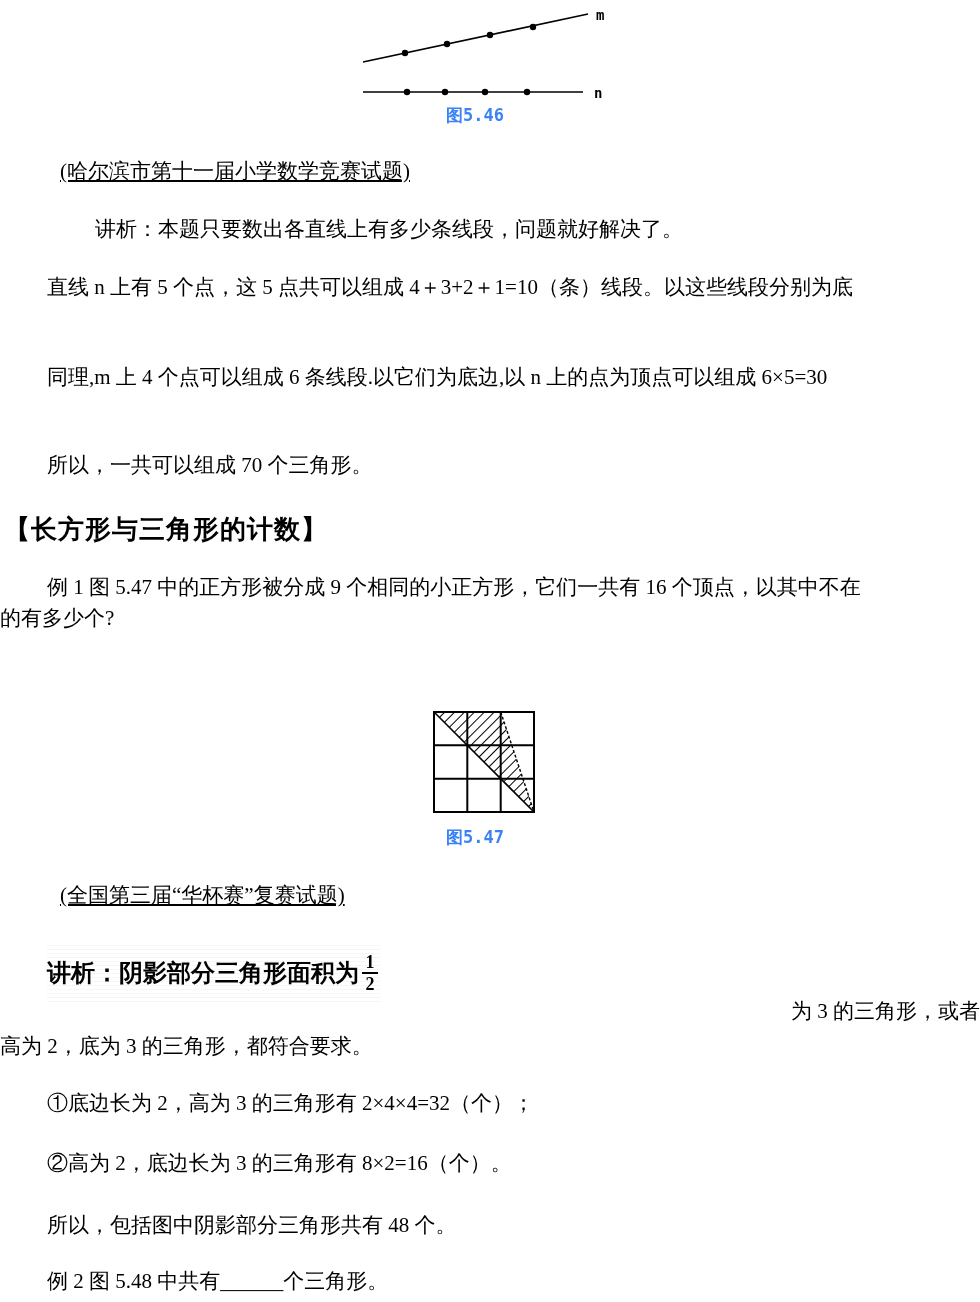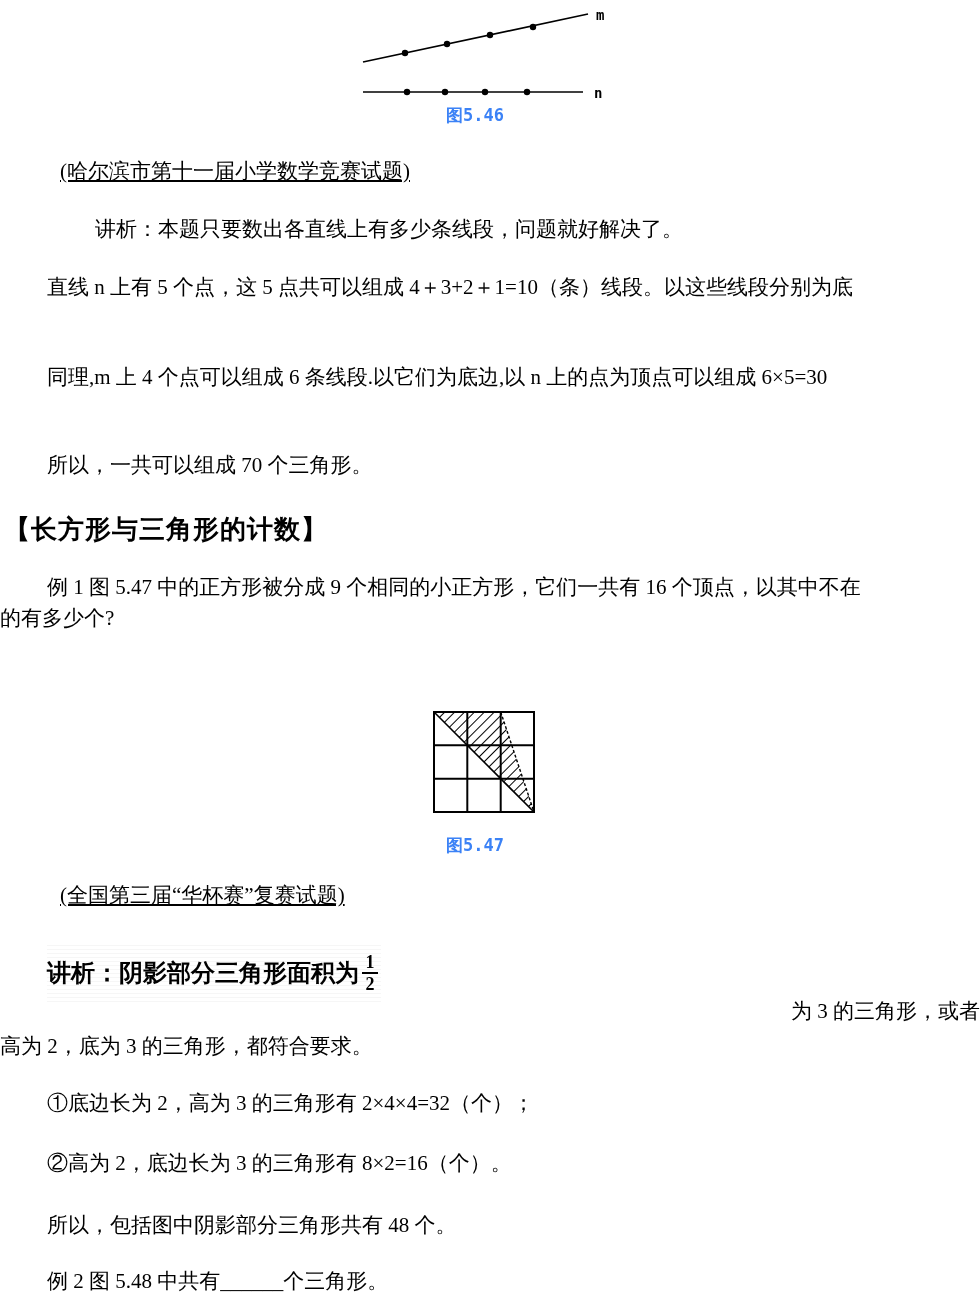--- a/index.html
+++ b/index.html
@@ -120,21 +120,21 @@
         <rect x="2" y="2" width="100" height="100"></rect>
         <line x1="35.3" y1="2" x2="35.3" y2="102"></line>
         <line x1="68.7" y1="2" x2="68.7" y2="102"></line>
         <line x1="2" y1="35.3" x2="102" y2="35.3"></line>
         <line x1="2" y1="68.7" x2="102" y2="68.7"></line>
       </g>
 
       <line x1="2" y1="2" x2="102" y2="102" stroke="#000" stroke-width="1.6"></line>
       <line x1="68.7" y1="2" x2="102" y2="102" stroke="#000" stroke-width="1.4" stroke-dasharray="3 2"></line>
     </svg>
-    <div class="fig-caption" style="margin-left:14px;margin-top:20px;">图5.47</div>
+    <div class="fig-caption" style="margin-left:14px;margin-top:12px;">图5.47</div>
   </div>
 
   <div class="abs line src" style="left:0;top:880px;">(全国第三届“华杯赛”复赛试题)</div>
 
   <div class="abs formula-row" style="left:47px;top:944px;">
     <span>讲析：阴影部分三角形面积为</span>
     <span class="fraction">
       <span>1</span>
       <span class="frac-bar"></span>
       <span>2</span>

